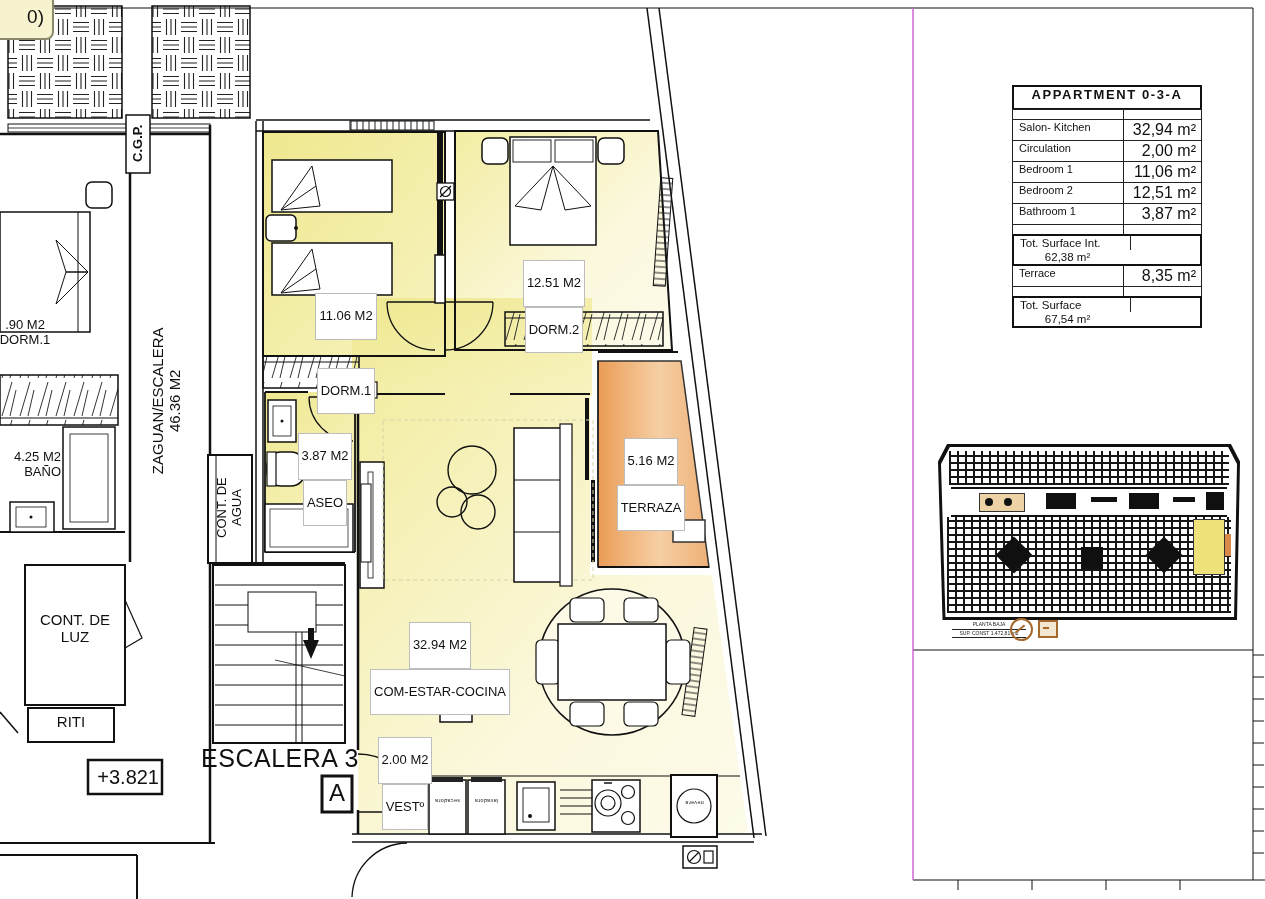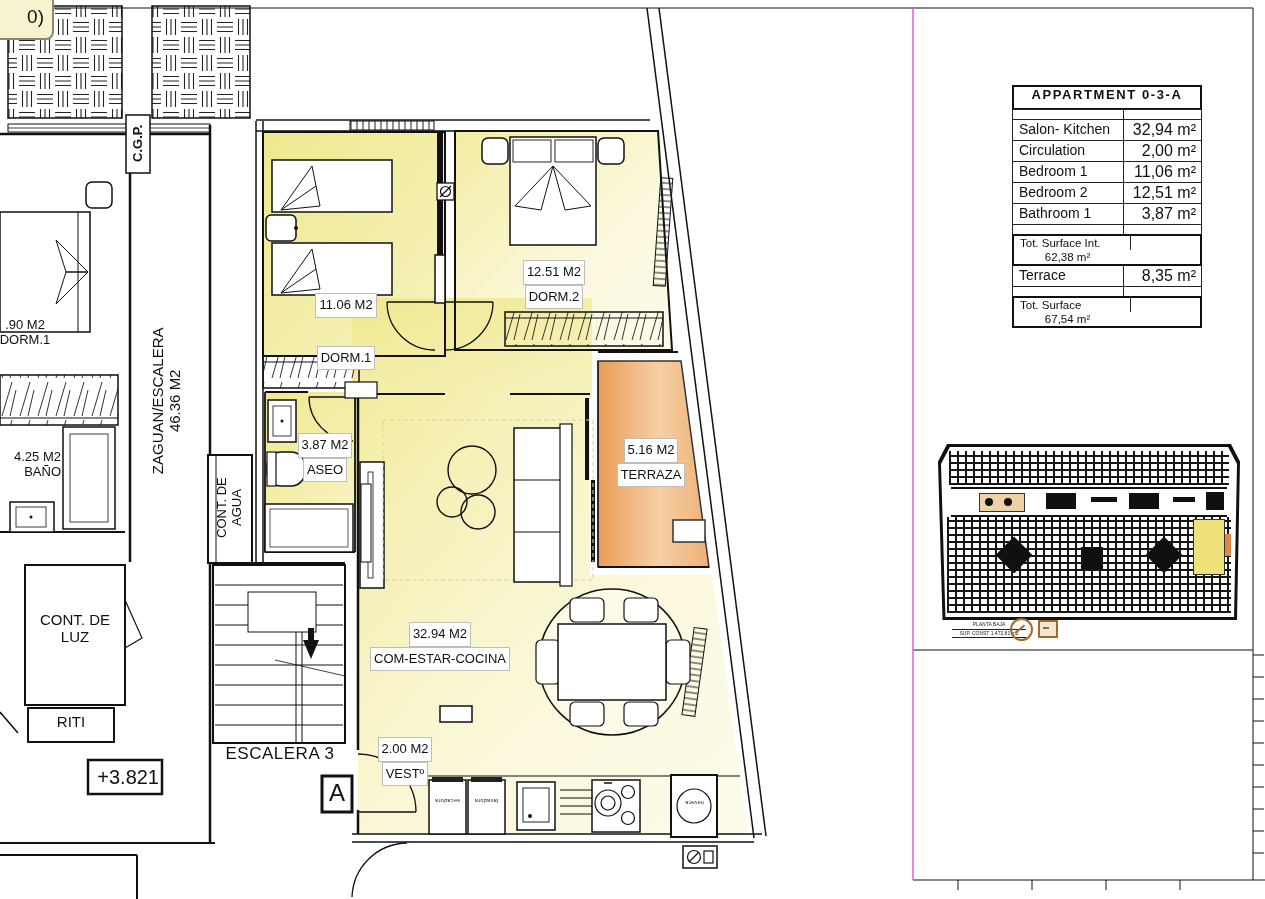--- a/index.html
+++ b/index.html
@@ -2,36 +2,36 @@
 <html><head>
 <meta charset="utf-8">
 <style>
   html,body{margin:0;padding:0;background:#e8e8e8;}
   .page{position:relative;width:1265px;height:899px;background:#fff;overflow:hidden;
         font-family:"Liberation Sans",sans-serif;color:#111;}
   svg.plan{position:absolute;left:0;top:0;}
   
   .lbl{position:absolute;text-align:center;line-height:1.12;font-size:13px;color:#101010;
        display:flex;flex-direction:column;align-items:center;white-space:nowrap;}
-  .lbl .bx{background:#fff;border:1px solid #bdbdbd;padding:4px 3px;display:inline-block;}
+  .lbl .bx{background:#fff;border:1px solid #bdbdbd;padding:15px 3px;display:inline-block;}
   .lbl .plain{background:transparent;border:none;padding:0 1px;display:inline-block;}
   .rot{transform:rotate(-90deg);}
-  .big{font-size:17px;letter-spacing:.5px;}
+  .big{font-size:25px;letter-spacing:.5px;}
   .med{font-size:15px;}
   .flip{position:absolute;transform:rotate(180deg);font-size:5.5px;color:#222;text-align:center;
         letter-spacing:.3px;line-height:1.1;}
   .corner-note{position:absolute;left:-16px;top:-6px;width:58px;height:42px;background:#f7f3cf;
         border:2px solid #8a8a6a;border-radius:8px;font-size:19px;display:flex;align-items:center;
         justify-content:flex-end;padding-right:8px;}
   
   .stable{position:absolute;left:1012px;top:85px;width:190px;background:#fff;}
   .trow{display:flex;border:1px solid #222;margin-top:-1px;background:#fff;}
   .trow.title{border:2px solid #111;height:21px;align-items:flex-start;justify-content:center;
         font-weight:bold;font-size:13px;letter-spacing:1.6px;margin-top:0;}
-  .trow .tl{width:59%;border-right:1px solid #222;padding:1px 0 1px 6px;font-size:14px;}
+  .trow .tl{width:59%;border-right:1px solid #222;padding:1px 0 1px 6px;font-size:11px;}
   .trow .tv{width:41%;text-align:right;padding:1px 5px 1px 0;font-size:16px;}
   .trow.sp{height:9px;}
   .trow.em{border:2px solid #111;position:relative;z-index:2;flex-direction:column;}
   .trow.em .tl,.trow.em .tv{font-size:11.5px;}
   
   .keyplan{position:absolute;left:938px;top:444px;width:302px;height:176px;background:#111;
         clip-path:polygon(3% 0,97% 0,100% 10%,99% 100%,1.5% 100%,0 10%);}
   .keyplan .inner{position:absolute;left:3px;top:3px;right:3px;bottom:3px;background:#fff;
         clip-path:polygon(3% 0,97% 0,100% 10%,99% 100%,1.5% 100%,0 10%);}
   .kp-dense{position:absolute;background-image:

